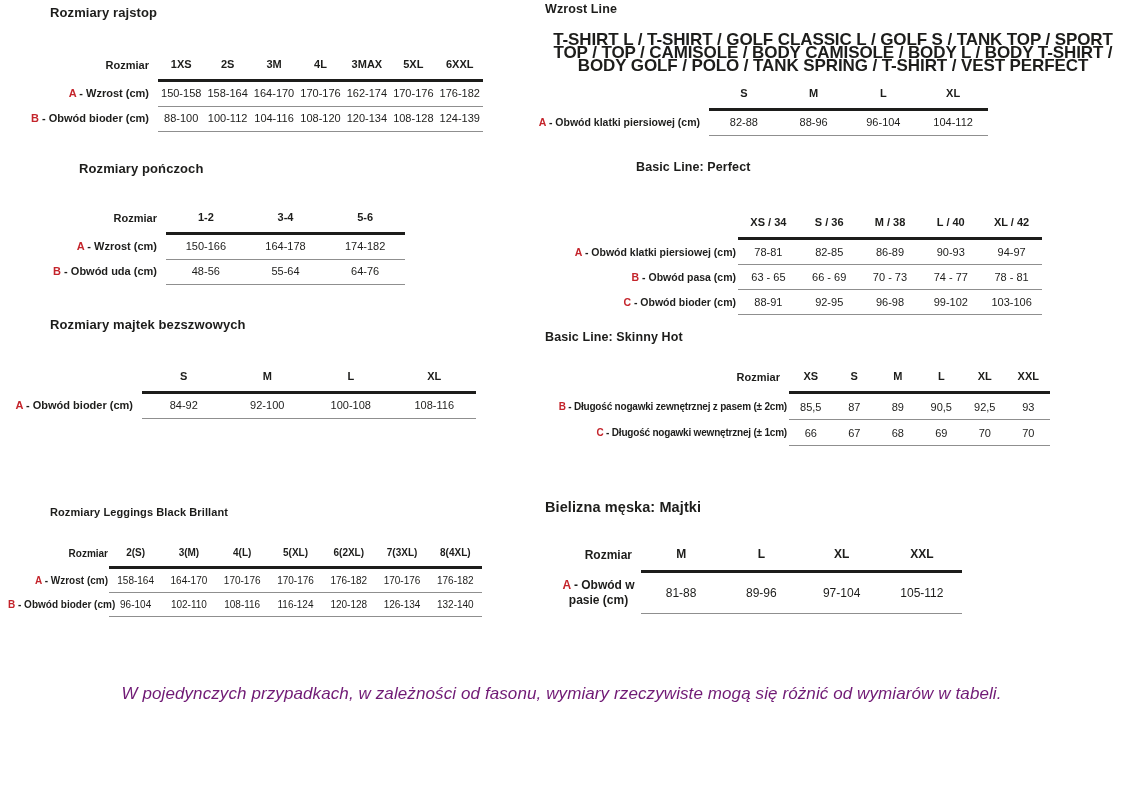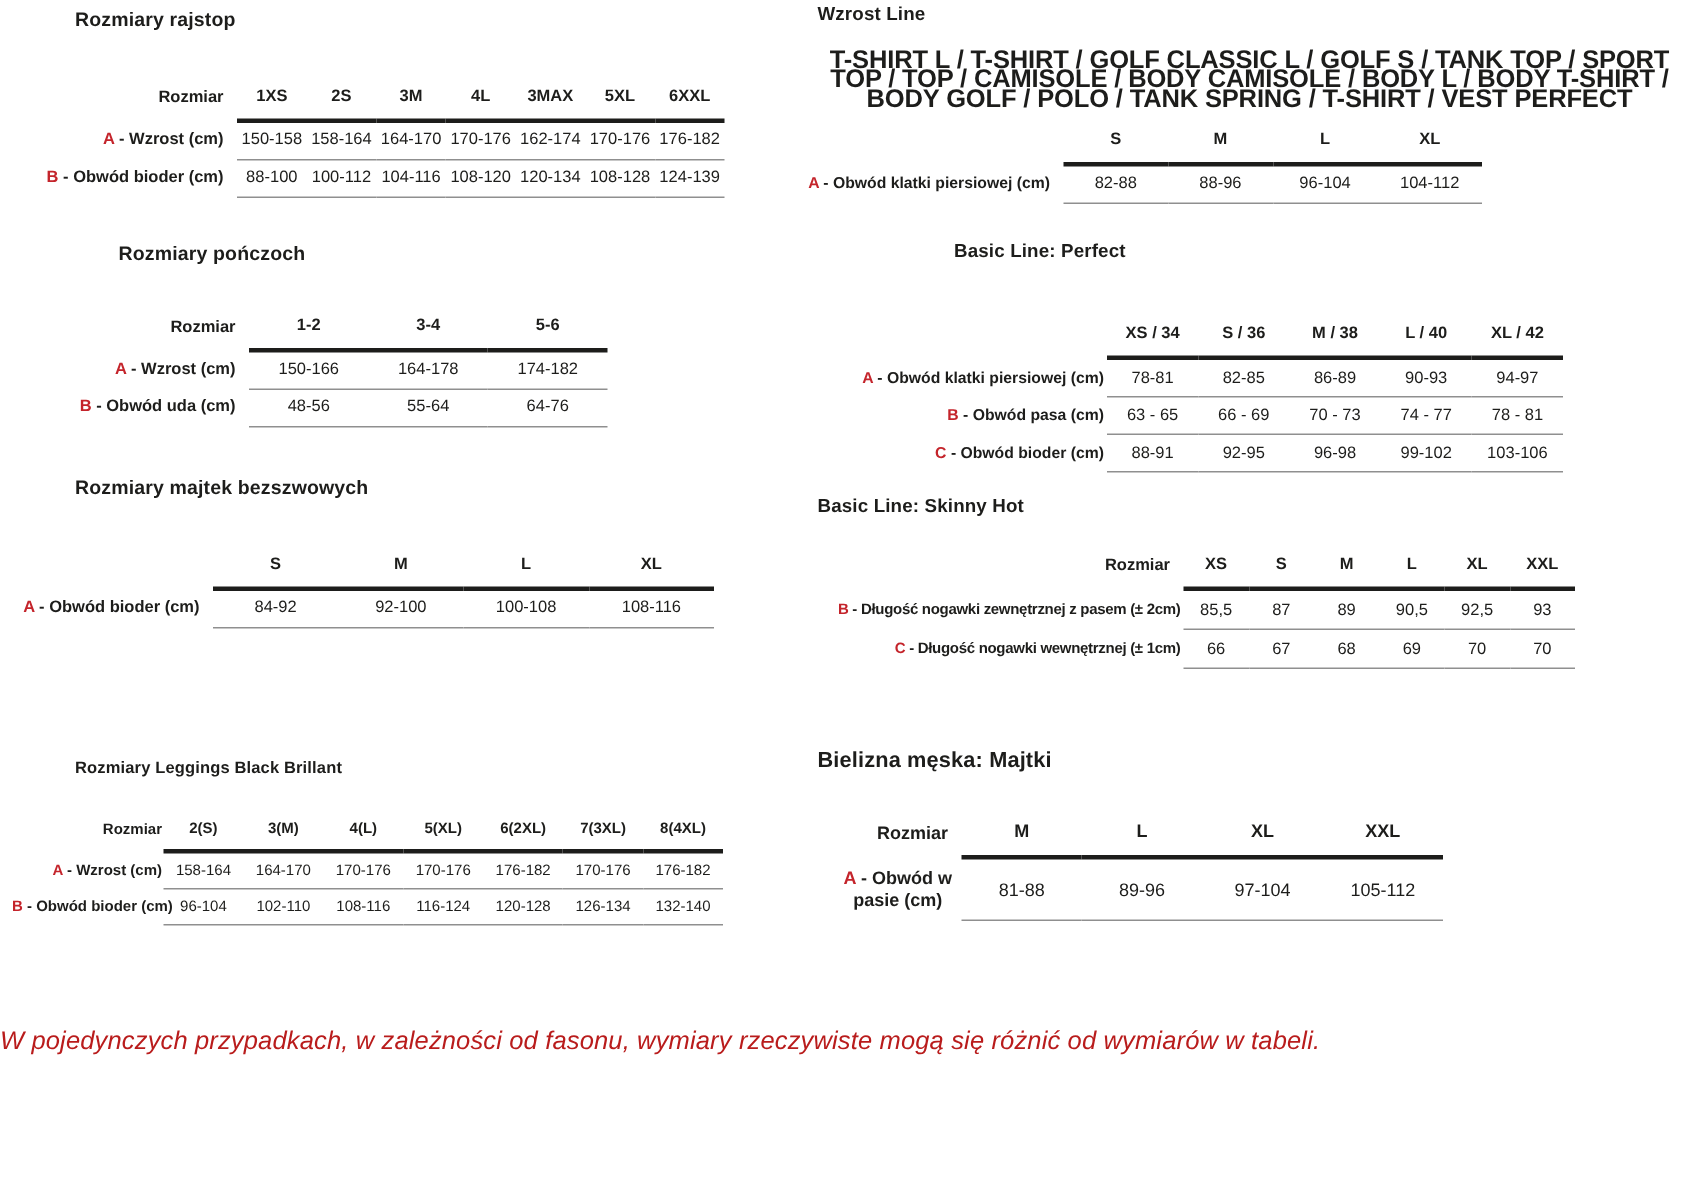--- a/index.html
+++ b/index.html
@@ -21,22 +21,22 @@
     font-size:11px; text-align:center; white-space:nowrap; padding:5px 2px 7px;
   }
   table.tbl th { font-weight:bold; padding:4px 2px 9px; }
   table.tbl thead th:not(.corner) { border-bottom:3px solid #1d1d1b; }
   table.tbl tbody td:not(.lbl) { border-bottom:1px solid #8f8f8f; }
   table.tbl .corner, table.tbl .lbl {
     text-align:right; font-weight:bold; padding-right:9px;
   }
   .red { color:#c4242b; }
   .footnote {
-    width:1123px; font-size:17px; font-style:italic;
-    color:#b91c1c; letter-spacing:.1px;
+    width:1123px; text-align:center; font-size:17px; font-style:italic;
+    color:#701a75; letter-spacing:.1px;
   }
   
   #t-rajstop { width:458px; } #t-rajstop .corner { width:122px; }
   #t-ponczochy { width:372px; } #t-ponczochy .corner { width:122px; }
   #t-majtki-bezszwowe { width:470px; } #t-majtki-bezszwowe .corner { width:125px; }
   #t-leggings { width:475px; } #t-leggings .corner { width:100px; }
   #t-leggings th, #t-leggings td { font-size:10px; padding:4px 1px 8px; }
   #t-leggings tbody td { padding:6px 1px; }
   #t-basic { width:468px; } #t-basic .corner { width:178px; }
   #t-basic .lbl { font-size:10.5px; }

